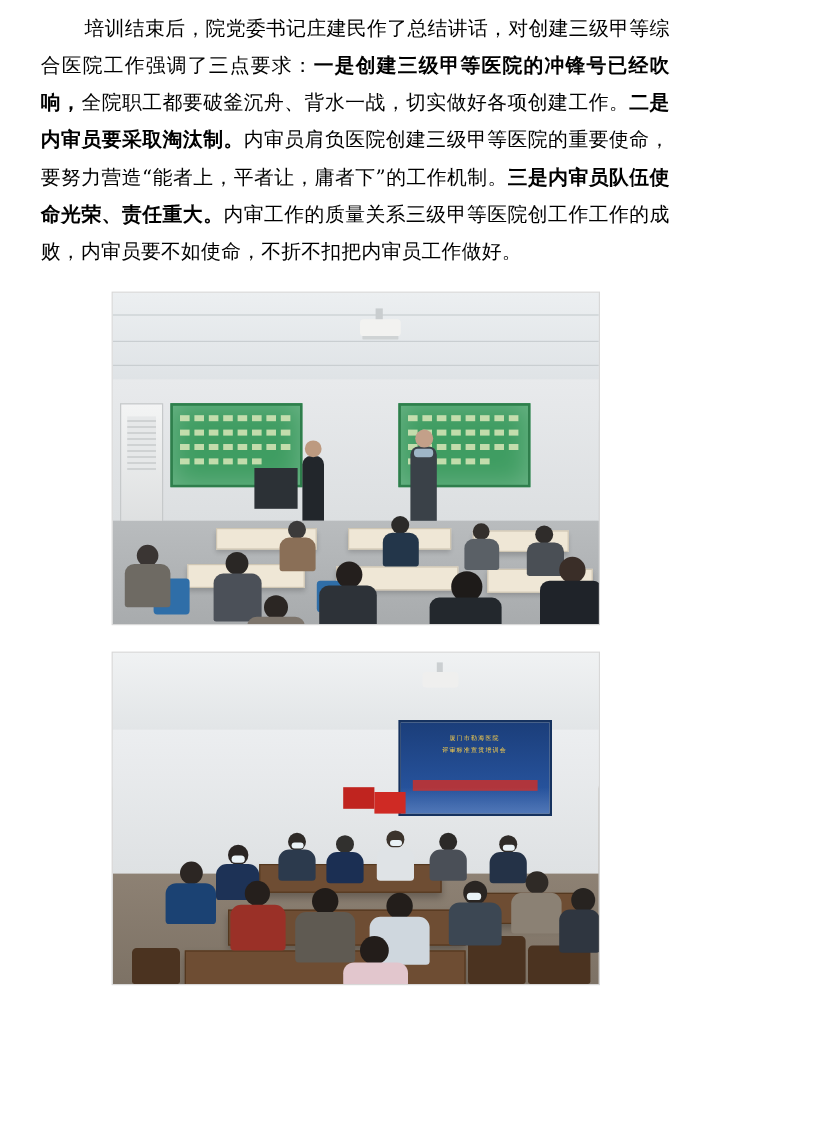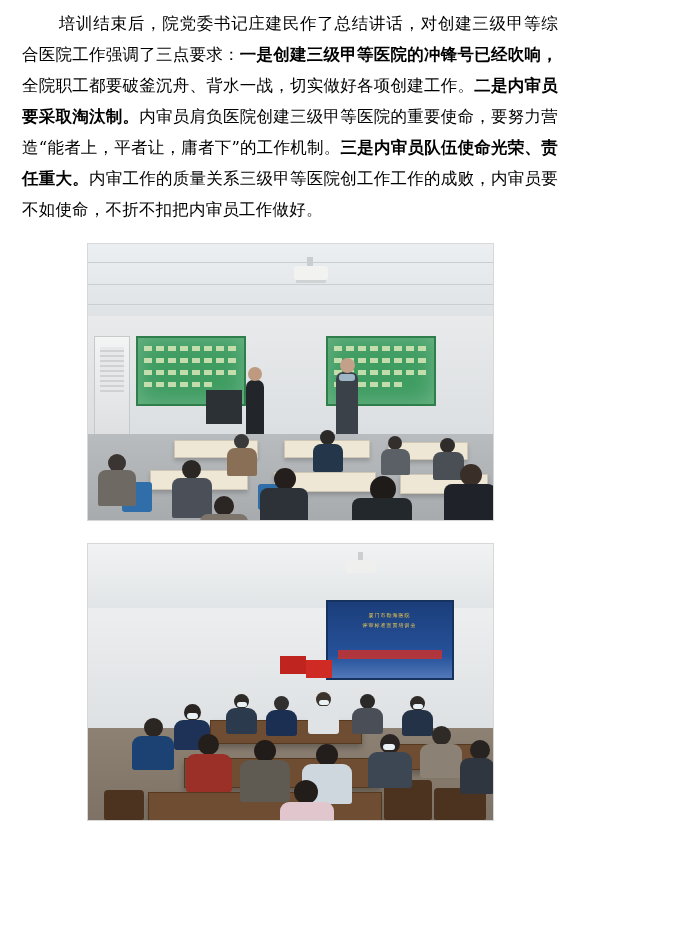--- a/index.html
+++ b/index.html
@@ -13,21 +13,21 @@
     font-family: "DejaVu Serif", "Liberation Serif", serif;
     color: #000000;
     overflow: hidden;
   }
   .page {
     position: relative;
     width: 584px;
     height: 936px;
     background: #ffffff;
     box-sizing: border-box;
-    padding: 8px 26px 0 22px;
+    padding: 8px 26px 0 34px;
   }
   .body-text {
     font-size: 16.5px;
     line-height: 31px;
     text-align: justify;
     text-justify: inter-ideograph;
     letter-spacing: 0.2px;
     margin: 0;
     padding: 0;
   }

